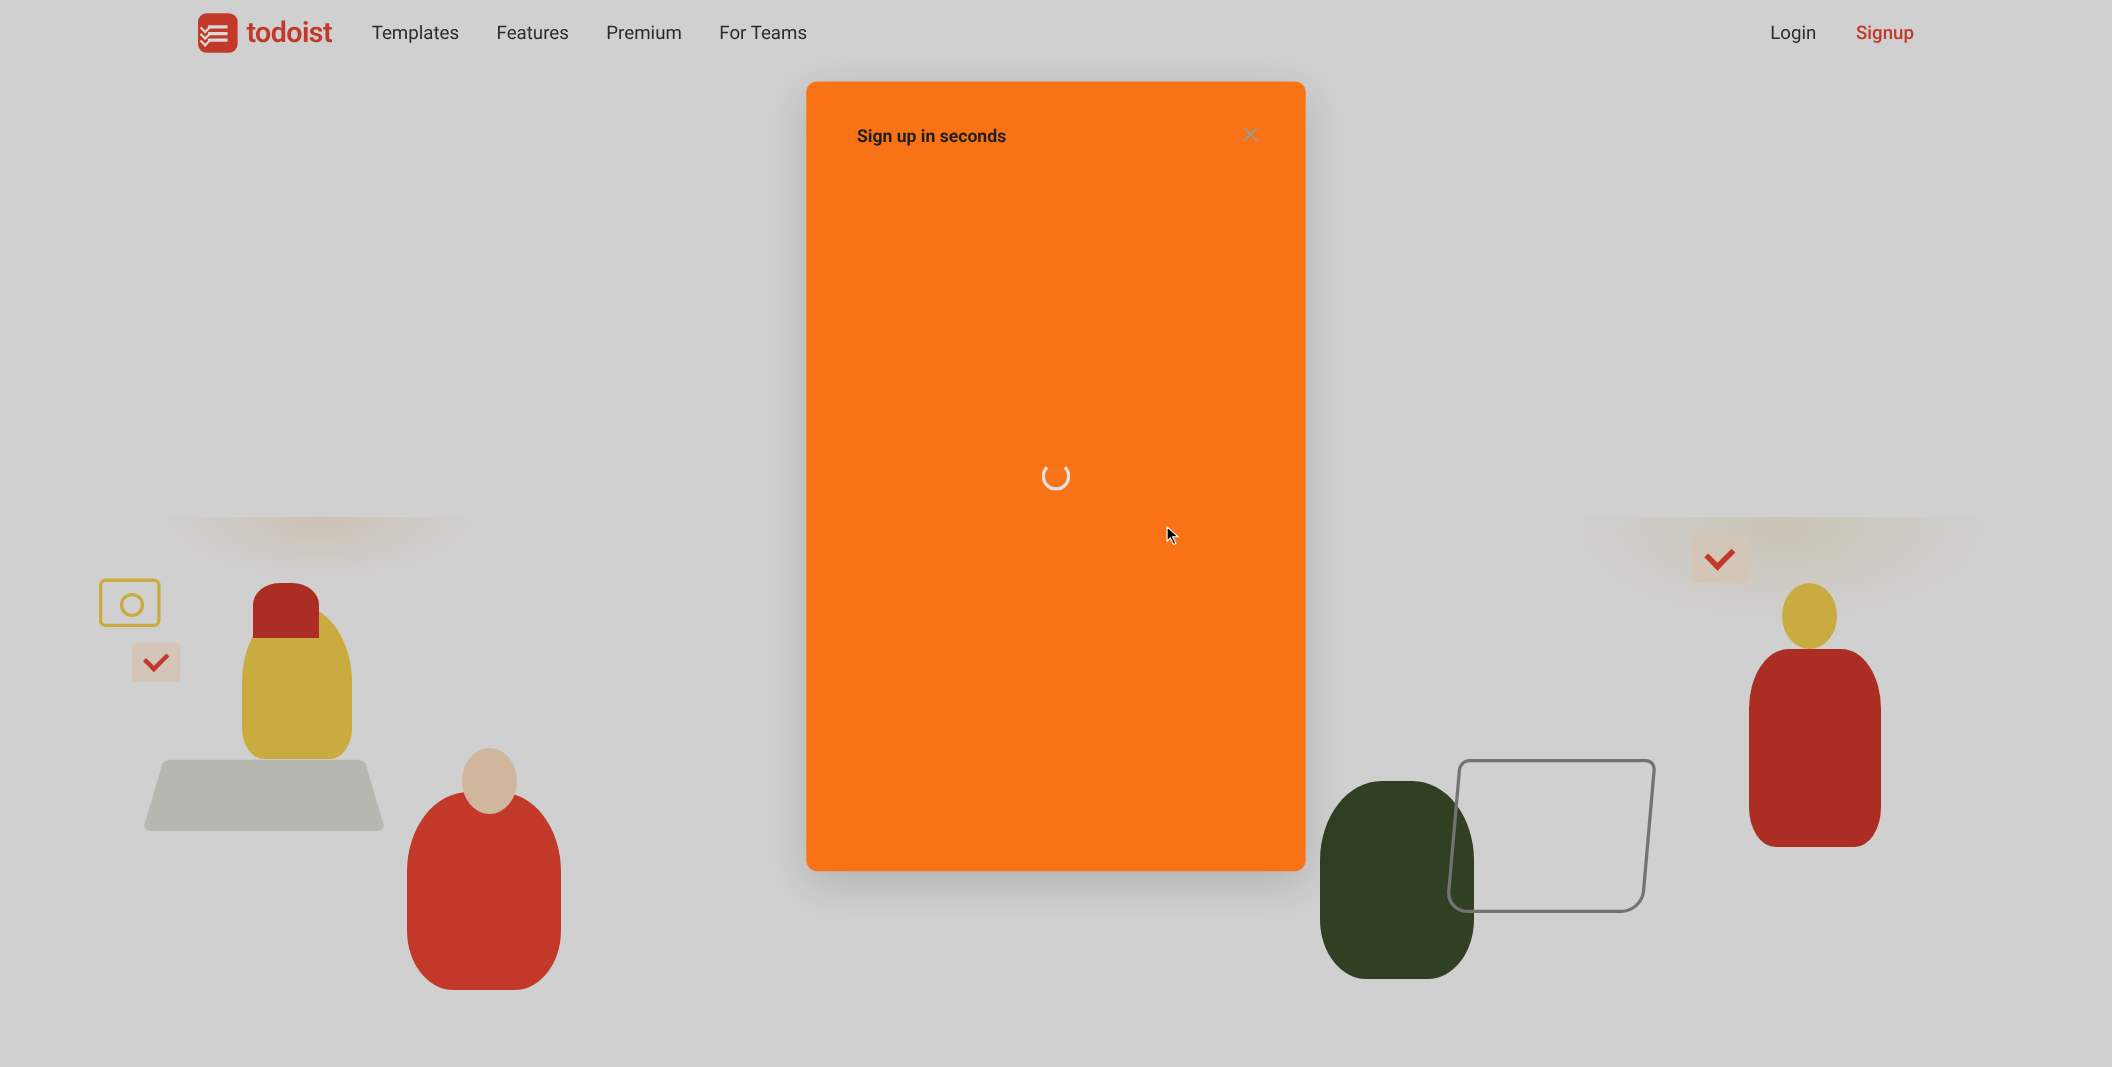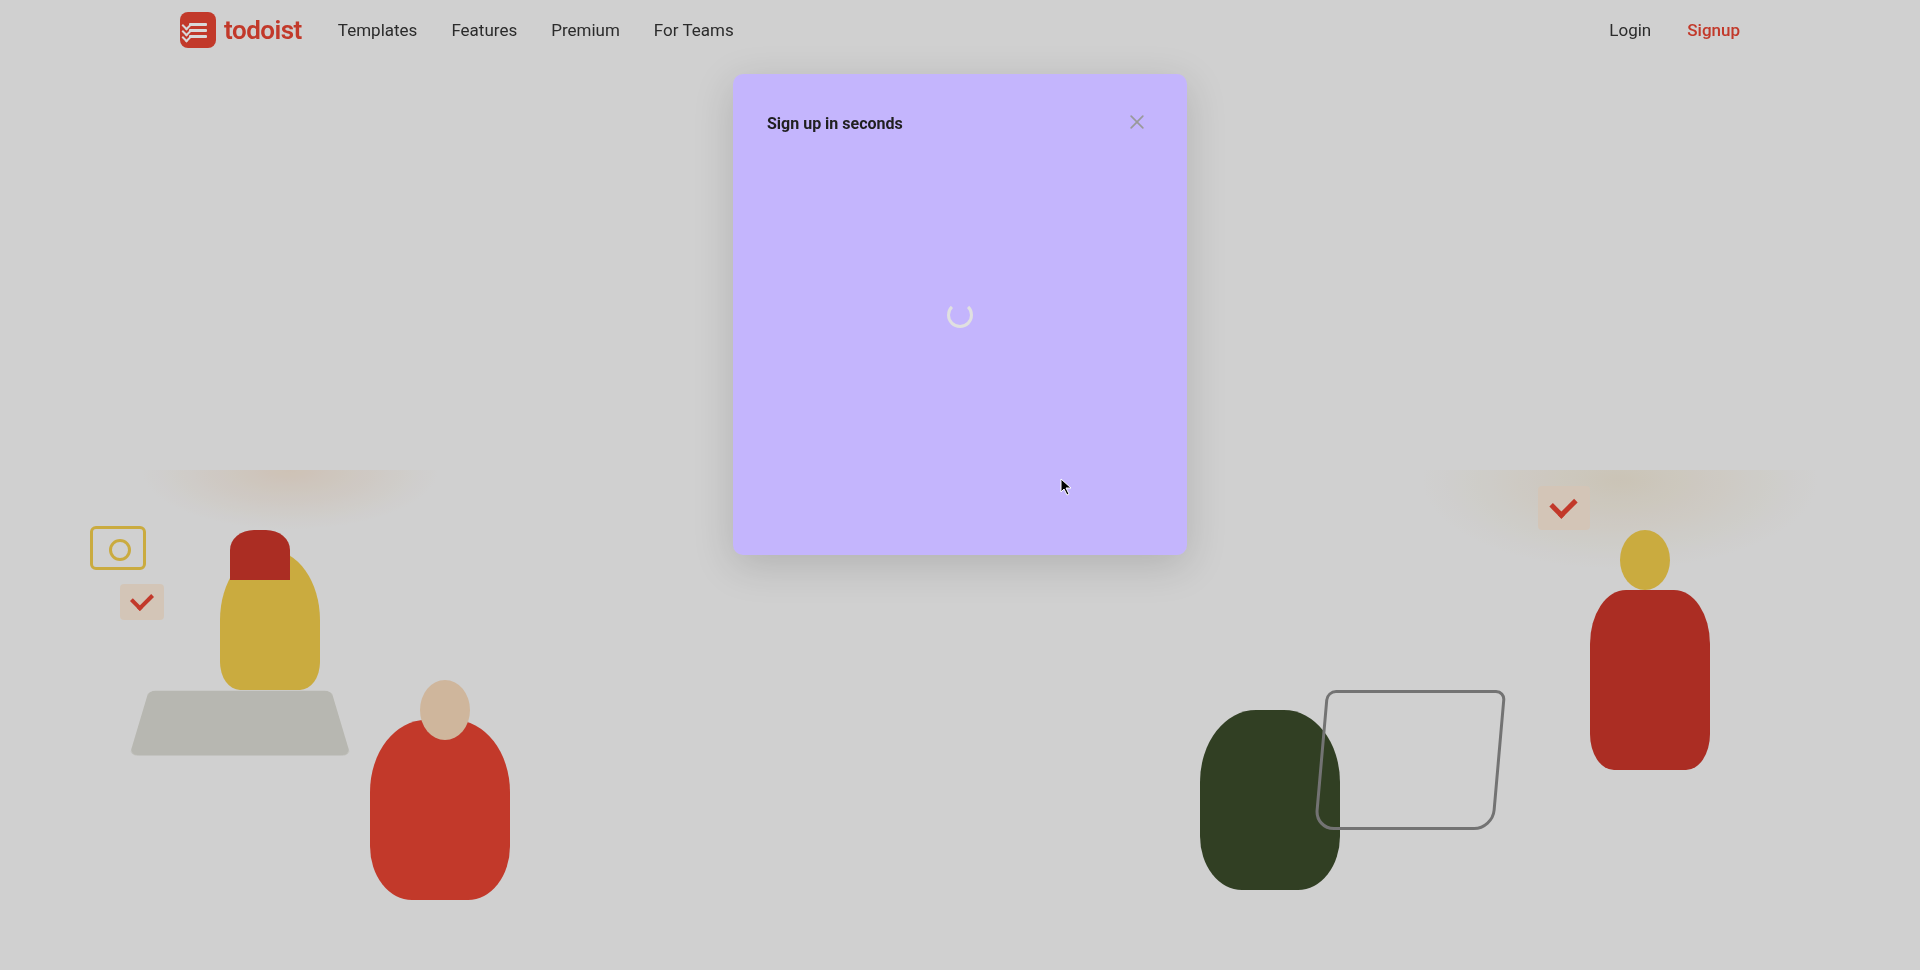--- a/index.html
+++ b/index.html
@@ -366,26 +366,26 @@
       z-index: 100;
       backdrop-filter: blur(0px);
     }
     
     .modal {
       position: absolute;
       top: 74px;
       left: 50%;
       transform: translateX(-50%);
       width: 454px;
-      height: 481px;
-      background: #c4b5fd;
+      height: 718px;
+      background: #f97316;
       border-radius: 10px;
       box-shadow: 0 10px 40px rgba(0, 0, 0, 0.15);
       z-index: 200;
-      padding: 40px 34px;
+      padding: 40px 46px;
     }
     
     .modal-title {
       font-size: 16px;
       font-weight: 700;
       color: #1f1f1f;
     }
     
     .close-btn {
       position: absolute;

